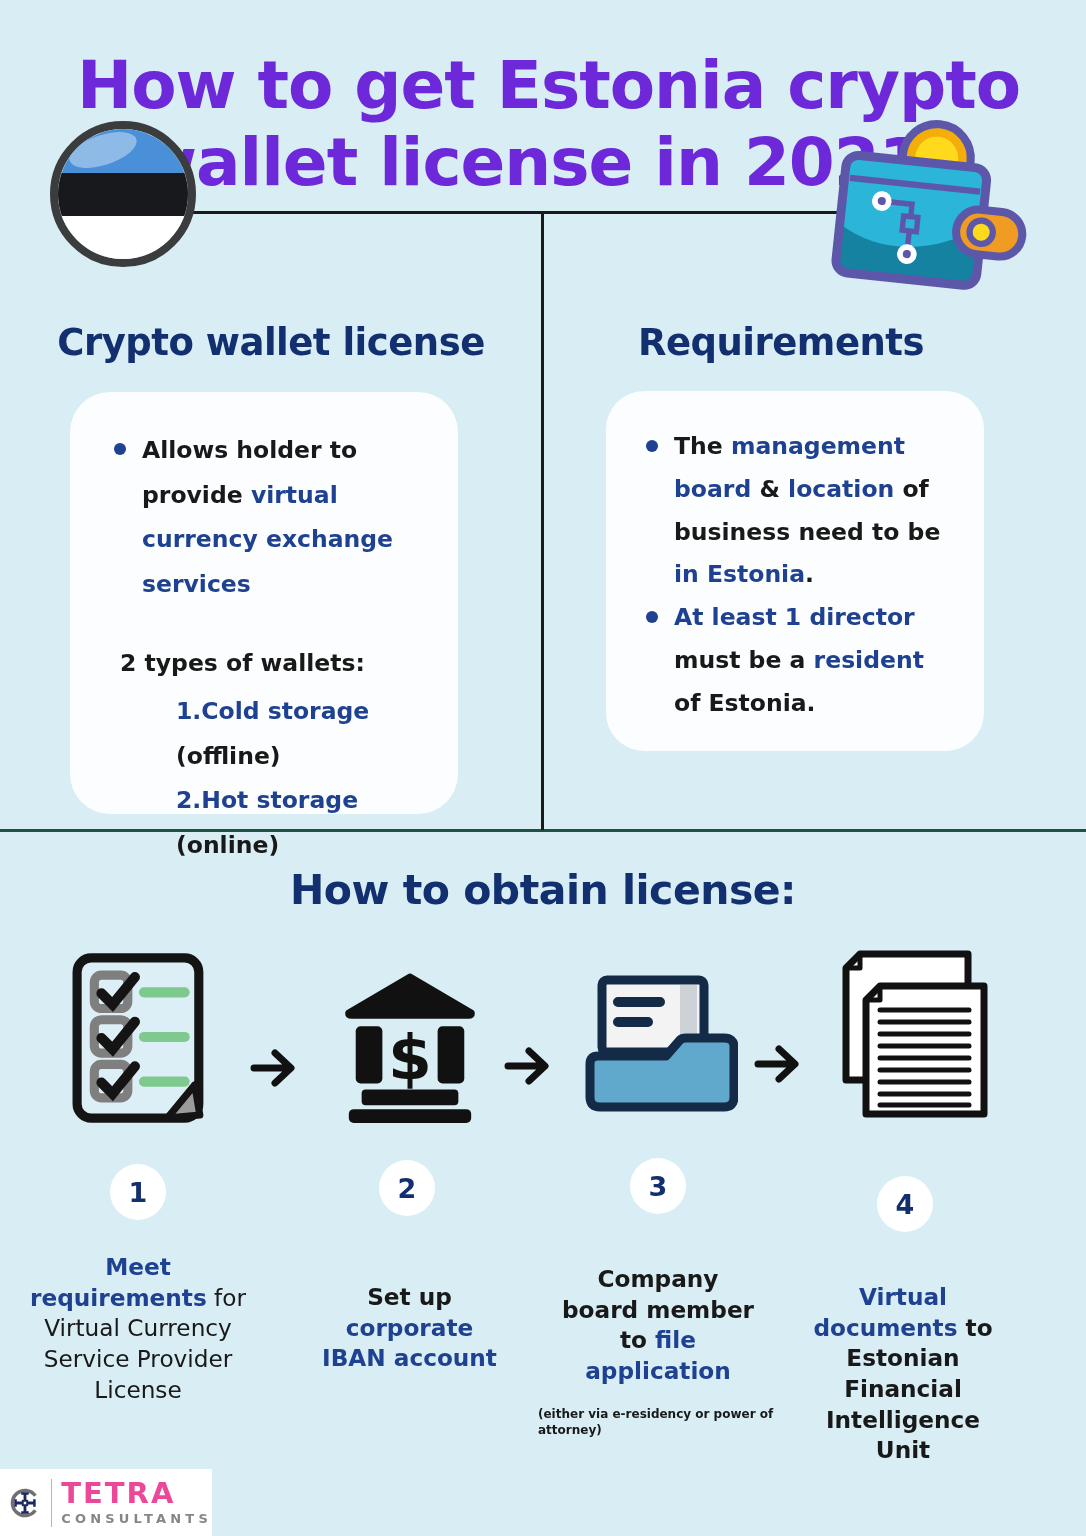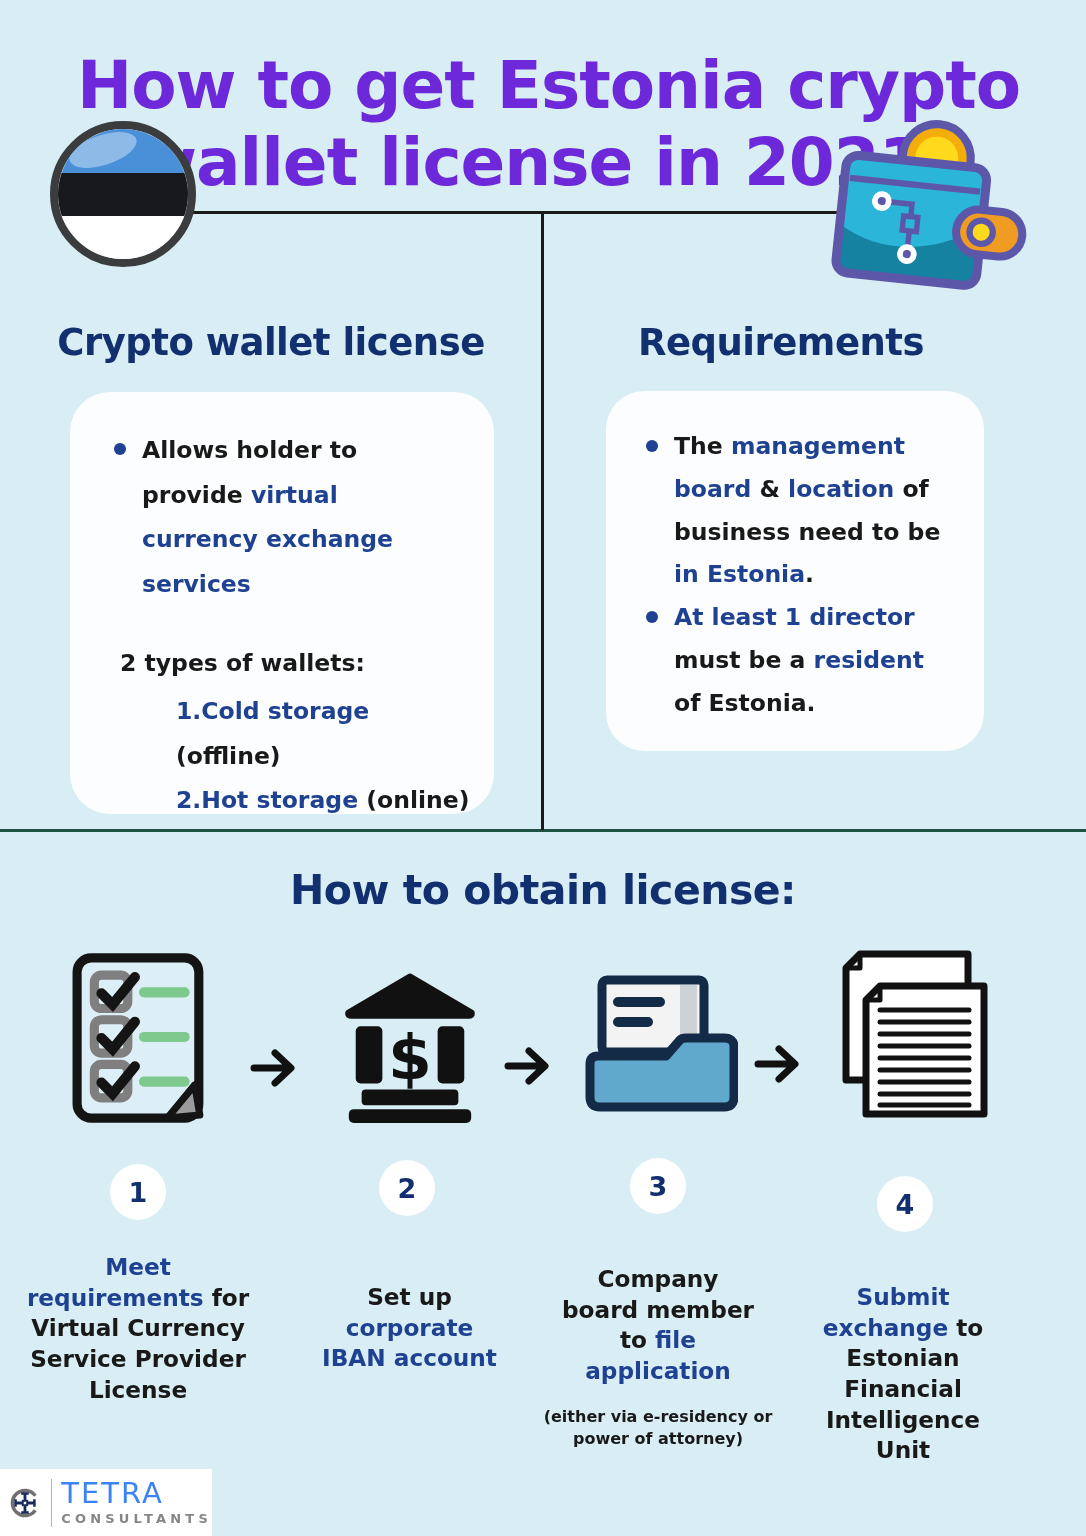--- a/index.html
+++ b/index.html
@@ -36,21 +36,21 @@
   .green-divider { position:absolute; left:0; top:829px; width:100%; height:3px; background:#1d5245; }
 
   .col-heading {
     position:absolute; top:321px; text-align:center;
     font-size:37px; font-weight:800; color:#12306f; letter-spacing:-0.5px;
   }
   .h-left { left:0; width:542px; }
   .h-right { left:556px; width:450px; }
 
   .card { position:absolute; background:#fbfdfe; z-index:2; }
-  .card-left { left:70px; top:392px; width:424px; height:422px; border-radius:40px; padding:36px 15px 0 44px; }
+  .card-left { left:70px; top:392px; width:388px; height:422px; border-radius:40px; padding:36px 15px 0 44px; }
   .card-right { left:606px; top:391px; width:378px; height:360px; border-radius:38px; padding:34px 38px 0 40px; }
 
   .bullet-row { display:flex; gap:16px; }
   .dot { flex:0 0 12px; width:12px; height:12px; border-radius:50%; background:#1e4191; margin-top:15px; }
   .card p { font-size:23.5px; line-height:1.9; }
   .card-right p { line-height:1.82; }
   .dark { color:#191919; font-weight:600; }
   .blue { color:#1e4191; font-weight:700; }
   .p-lic { width:275px; }
   .p-req { width:300px; }
@@ -67,31 +67,31 @@
   .num-circle {
     position:absolute; width:56px; height:56px; border-radius:50%;
     background:#ffffff; display:flex; align-items:center; justify-content:center;
     font-size:27px; font-weight:800; color:#12306f;
   }
   .step-label {
     position:absolute; text-align:center;
     font-size:23.2px; font-weight:700; line-height:1.32; color:#191919;
   }
   .step-note {
-    position:absolute; text-align:center;
-    font-size:16px; font-weight:700; line-height:1.35; color:#191919;
+    position:absolute; 
+    font-size:12px; font-weight:700; line-height:1.35; color:#191919;
   }
   
   .logo-box {
     position:absolute; left:0; top:1469px; width:212px; height:67px;
     background:#ffffff; display:flex; align-items:center; gap:9px; padding-left:8px;
   }
   .logo-divider { width:2px; height:48px; background:#b5b5b5; }
   .logo-text { display:flex; flex-direction:column; }
-  .logo-brand { font-size:29px; font-weight:400; color:#3b82f6; letter-spacing:2px; line-height:1; }
+  .logo-brand { font-size:29px; font-weight:700; color:#ec4899; letter-spacing:2px; line-height:1; }
   .logo-sub { font-size:13px; font-weight:600; color:#868686; letter-spacing:4.2px; margin-top:3px; }
 </style>
 </head>
 <body>
 
 <div class="poster">
 
   <h1 class="title">How to get Estonia crypto wallet license in 2021?</h1>
 
   <div class="flag">
@@ -230,25 +230,25 @@
   <div class="num-circle" style="left:379px; top:1160px;">
       <span>2</span>
     </div>
   <div class="num-circle" style="left:630px; top:1158px;">
       <span>3</span>
     </div>
   <div class="num-circle" style="left:877px; top:1176px;">
       <span>4</span>
     </div>
 
-  <div class="step-label" style="left:14px; top:1252px; width:248px;"><span class="blue">Meet requirements</span><span class="dark" style="font-weight:700"> for Virtual Currency Service Provider License</span></div>
+  <div class="step-label" style="left:14px; top:1252px; width:248px;"><span class="blue">Meet requirements</span><span class="dark" style="font-weight:400"> for Virtual Currency Service Provider License</span></div>
   <div class="step-label" style="left:312px; top:1282px; width:195px;"><span class="dark" style="font-weight:700">Set up </span><span class="blue">corporate IBAN account</span></div>
   <div class="step-label" style="left:558px; top:1264px; width:200px;"><span class="dark" style="font-weight:700">Company board member to </span><span class="blue">file application</span></div>
   <div class="step-note" style="left:538px; top:1406px; width:240px;">(either via e-residency or power of attorney)</div>
-  <div class="step-label" style="left:802px; top:1282px; width:202px;"><span class="blue">Submit exchange</span><span class="dark" style="font-weight:700"> to Estonian Financial Intelligence Unit</span></div>
+  <div class="step-label" style="left:802px; top:1282px; width:202px;"><span class="blue">Virtual documents</span><span class="dark" style="font-weight:700"> to Estonian Financial Intelligence Unit</span></div>
 
   <div class="logo-box">
     <svg width="54" height="54" viewBox="0 0 54 54">
       <path d="M43.4 15.5 A20 20 0 1 0 43.4 38.5" fill="none" stroke="#707070" stroke-width="5.5"></path>
       <g stroke="#1b2a5e" stroke-width="4.5" fill="none">
         <path d="M27 12 V42 M12 27 H42"></path>
         <path d="M21 12 H33 M21 42 H33 M12 21 V33 M42 21 V33" stroke-width="4"></path>
       </g>
       <rect x="23.5" y="23.5" width="7" height="7" fill="#ffffff" stroke="#1b2a5e" stroke-width="3"></rect>
     </svg>

